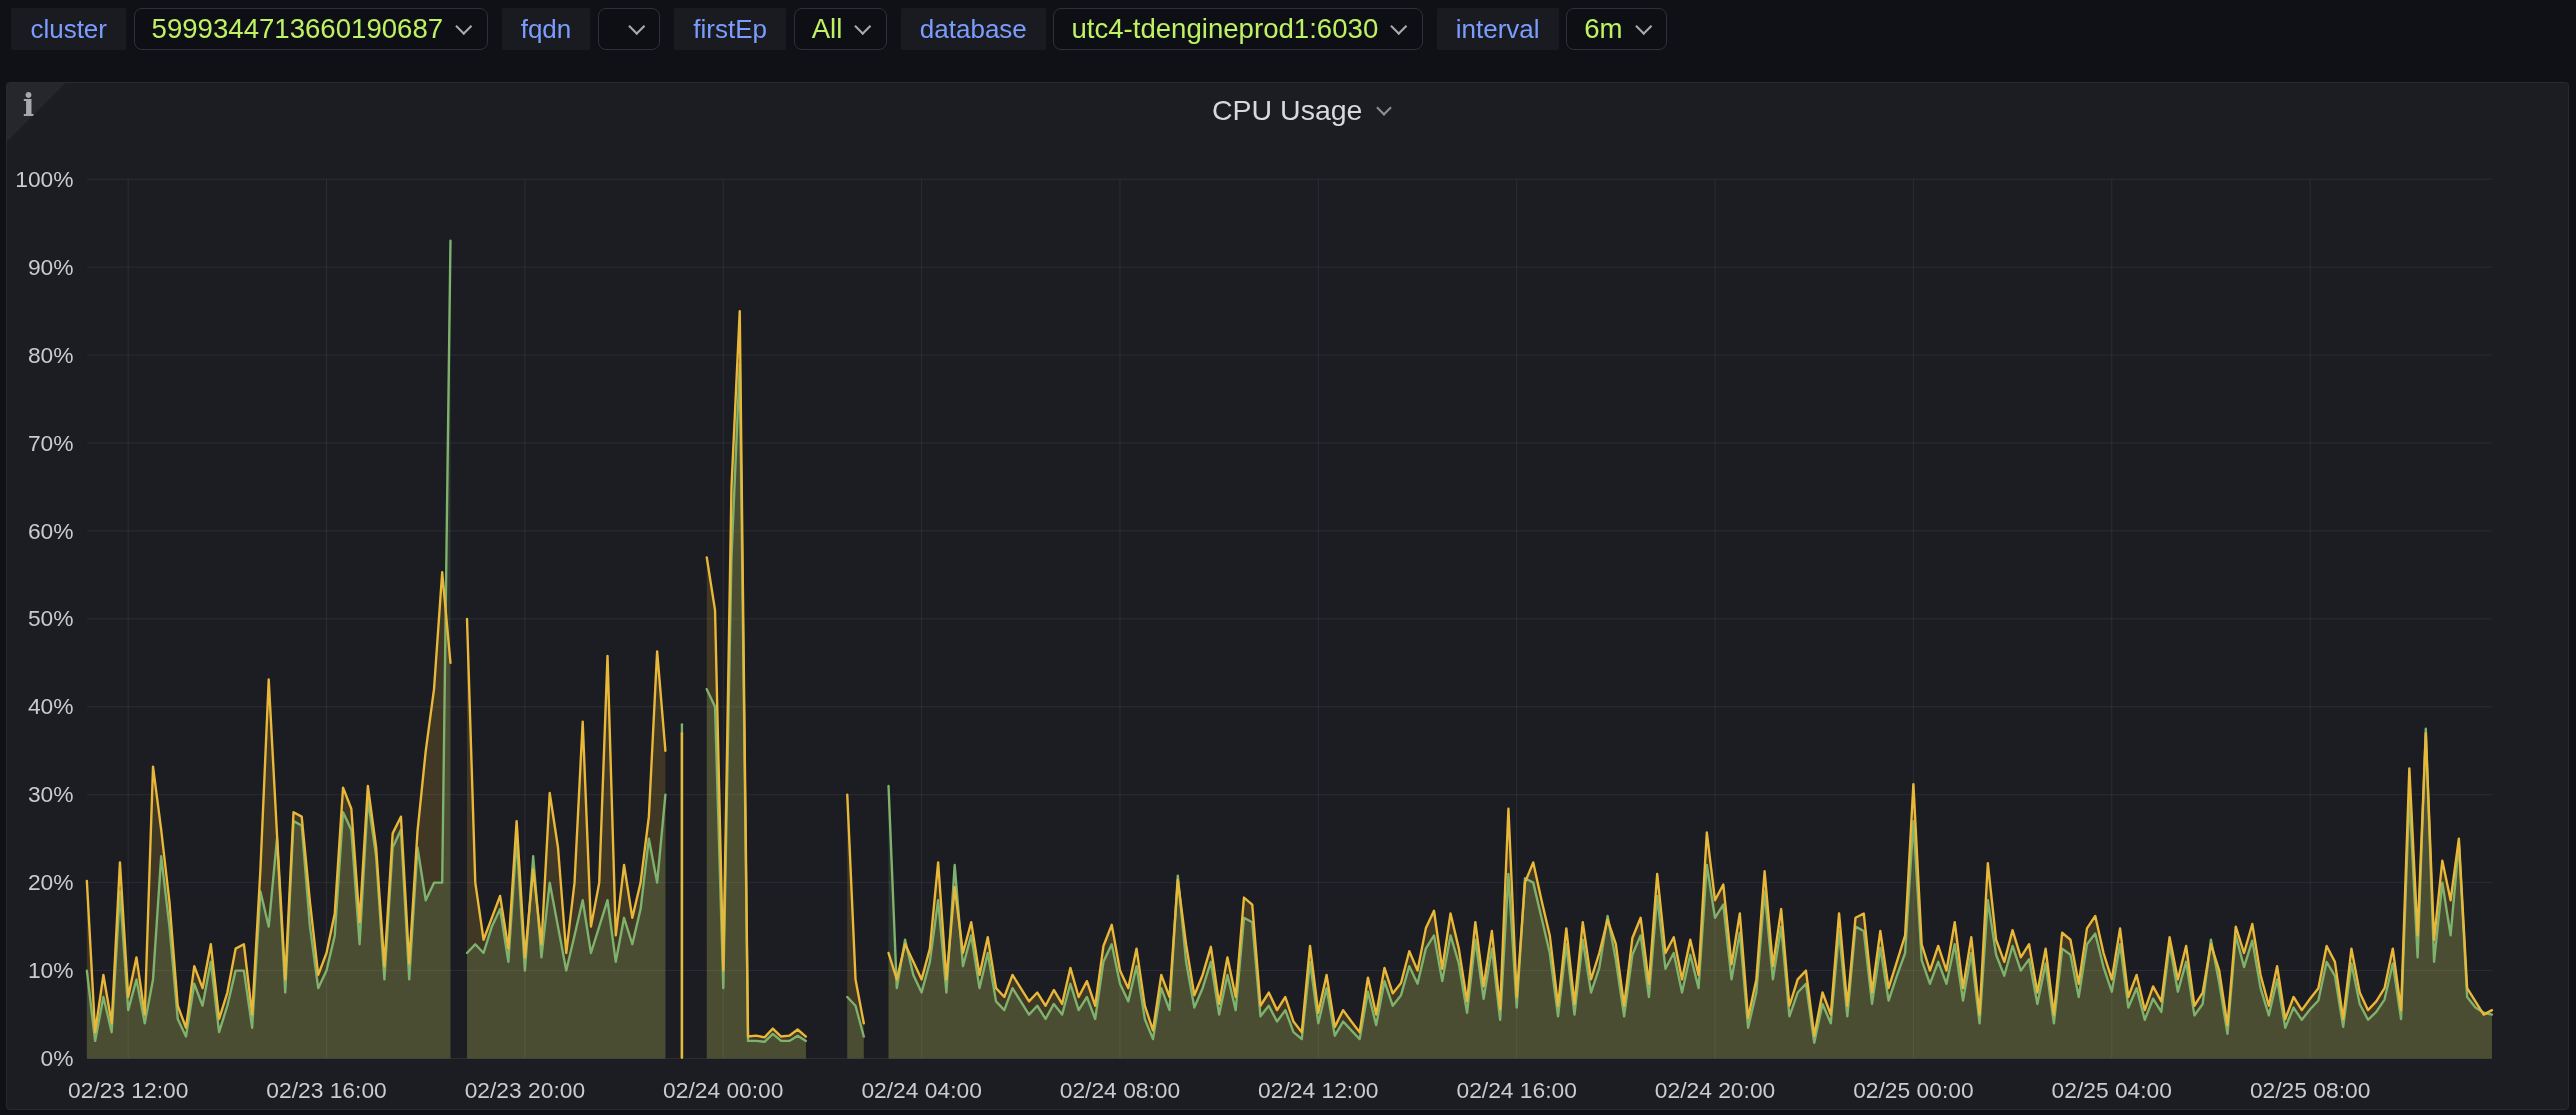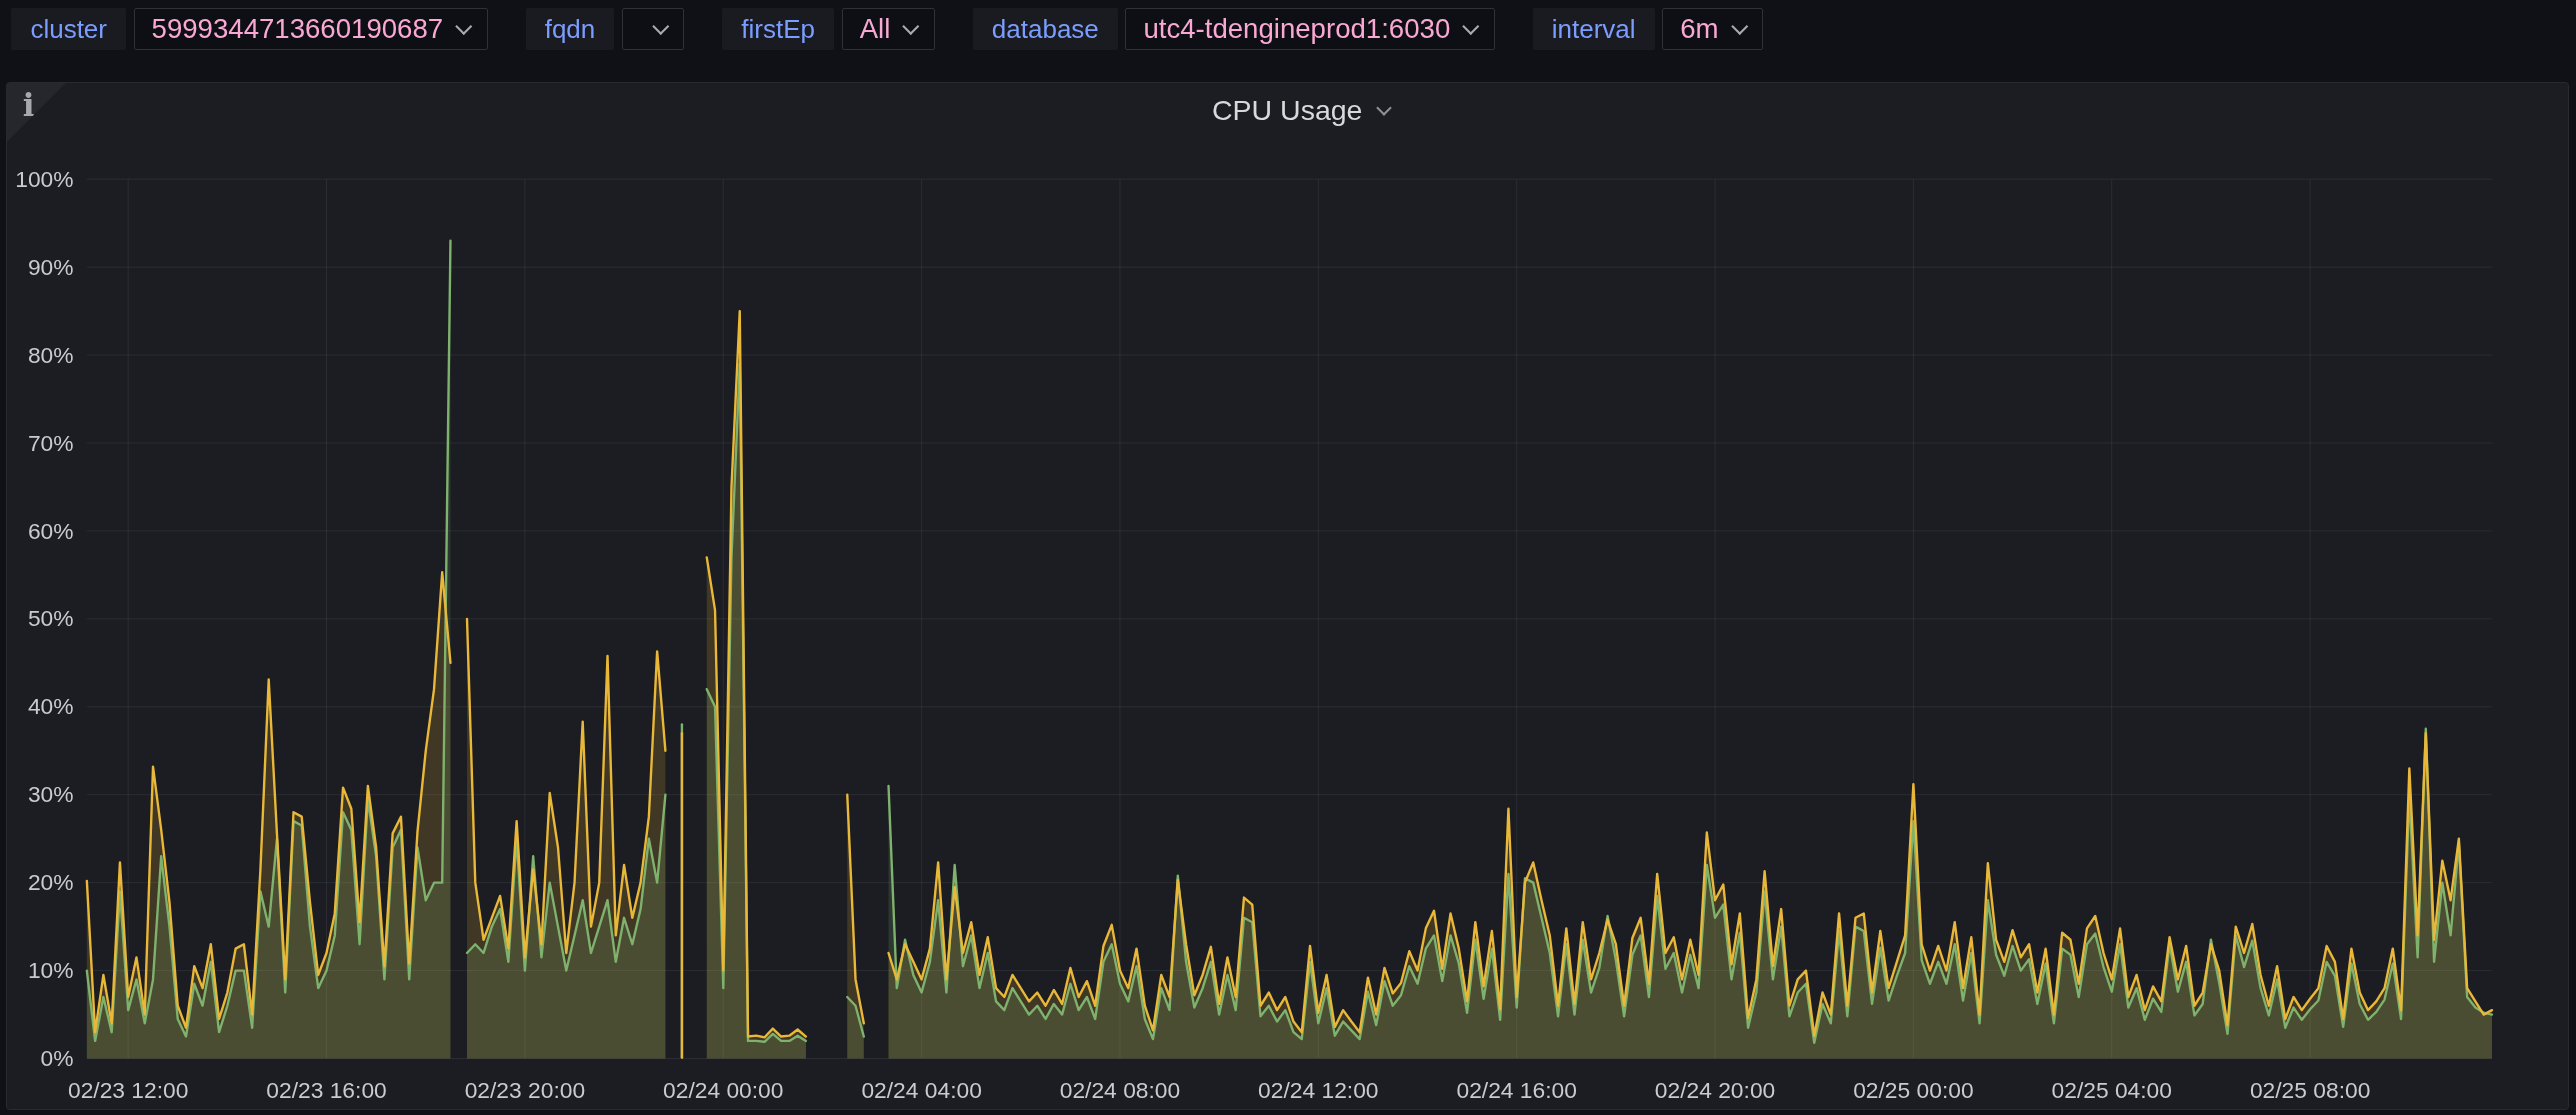--- a/index.html
+++ b/index.html
@@ -1,24 +1,24 @@
 <!DOCTYPE html>
 <html style="font-size:15px"><head>
 <meta charset="utf-8">
 <style>
   html,body{margin:0;padding:0;background:#101116;width:2576px;height:1116px;overflow:hidden;
     font-family:"Liberation Sans",sans-serif;-webkit-font-smoothing:antialiased;}
   
   .topbar{position:absolute;left:0;top:0;width:2576px;height:57px;display:flex;align-items:flex-start;
-    padding:7.6px 0 0 11.4px;box-sizing:border-box;gap:38px;background:#101116;}
+    padding:7.6px 0 0 11.4px;box-sizing:border-box;gap:14px;background:#101116;}
   .vargroup{display:flex;align-items:stretch;gap:7.6px;}
   .varlabel{height:42px;line-height:42px;padding:0 19px;background:#1a1b20;border-radius:1.9px;
     color:#7b9dff;font-size:26px;font-weight:500;white-space:nowrap;}
   .varvalue{height:42px;line-height:40px;padding:0 17px;background:#0e0f14;border:1px solid #2f3138;
-    border-radius:2px;color:#f9a8d4;font-size:27.6px;white-space:nowrap;display:flex;align-items:center;
+    border-radius:8px;color:#bef264;font-size:27.6px;white-space:nowrap;display:flex;align-items:center;
     box-sizing:border-box;cursor:pointer;}
   .chev{display:inline-block;width:9.5px;height:9.5px;border-right:2.9px solid #aaabb0;border-bottom:2.9px solid #aaabb0;
     transform:rotate(45deg) translate(-1.9px,-1.9px);margin-left:15px;flex:0 0 auto;}
   
   .panel{position:absolute;left:5.7px;top:82px;width:2563px;height:1028px;background:#1b1d22;
     border:1px solid #282a30;border-radius:3.8px;box-sizing:border-box;}
   .panel-header{position:absolute;left:12px;top:0;width:100%;height:55px;display:flex;align-items:center;
     justify-content:center;gap:13.3px;cursor:pointer;}
   .panel-title{color:#d8d9da;font-size:28.5px;font-weight:500;}
   .title-chev{width:8.6px;height:8.6px;border-right:2.4px solid #8e9096;border-bottom:2.4px solid #8e9096;

